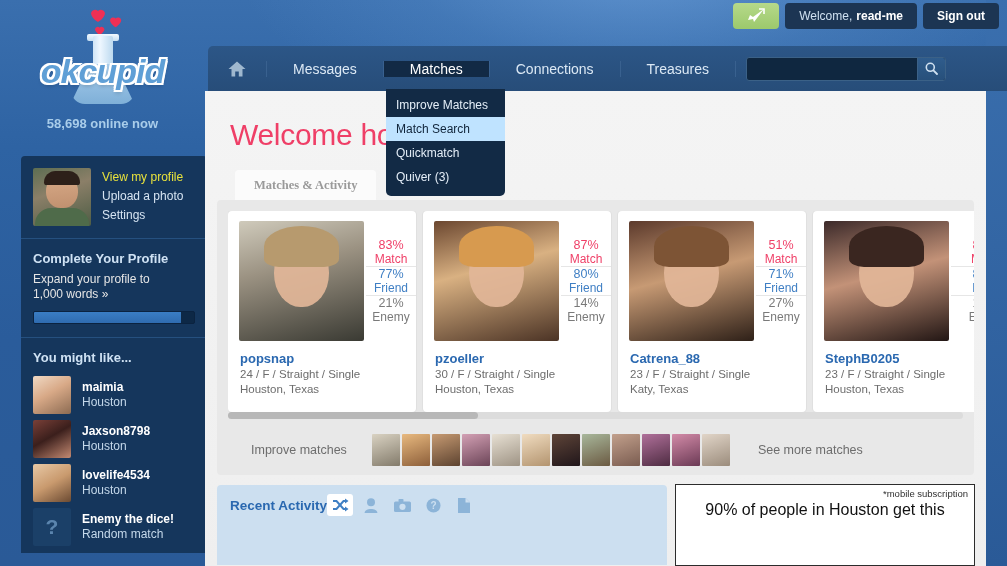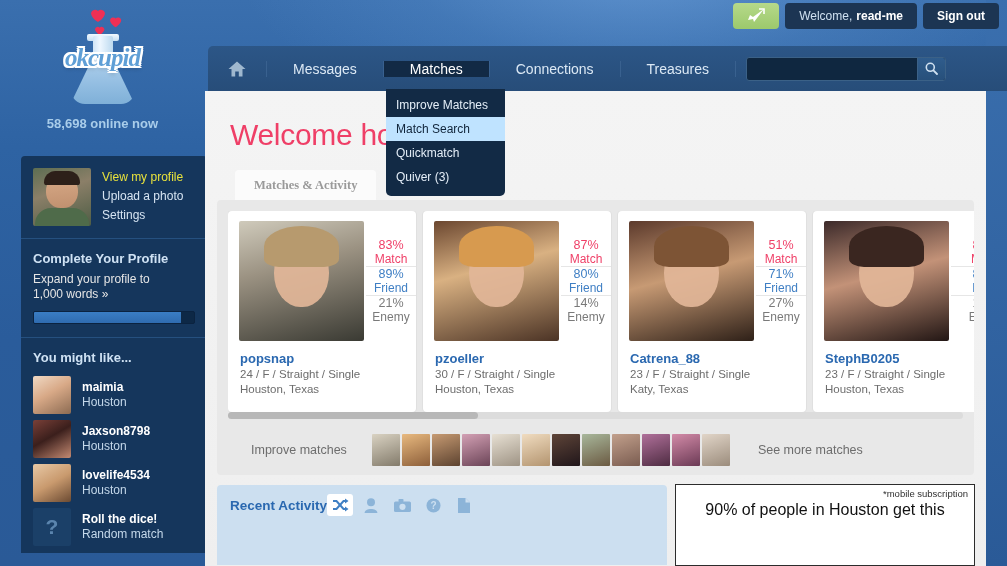--- a/index.html
+++ b/index.html
@@ -85,31 +85,30 @@
     background: linear-gradient(180deg,#f2f9ff 0%, #c6dff3 100%);
     border-radius: 2px;
   }
   .flask .bowl {
     position:absolute; left:28px; top:58px; width:64px; height:40px;
     background: linear-gradient(180deg,#a9ccea 0%, #8fbbe0 60%, #7fb0d8 100%);
     clip-path: polygon(30% 0%, 70% 0%, 100% 100%, 0% 100%);
     border-radius: 0 0 14px 14px;
   }
   .logo-text {
-    position:absolute; left:0; right:0; top:44px;
-    font-size: 25px;
+    position:absolute; left:0; right:0; top:52px;
+    font-size: 34px;
     font-weight: bold;
     font-style: italic;
     color: #5f9fd6;
     letter-spacing: -1px;
     text-shadow:
       -2px -2px 0 #fff, 2px -2px 0 #fff, -2px 2px 0 #fff, 2px 2px 0 #fff,
       0 -2px 0 #fff, 0 2px 0 #fff, -2px 0 0 #fff, 2px 0 0 #fff,
       0 3px 4px rgba(0,0,0,0.22);
-    font-family: Liberation Serif, serif;
   }
   .online-now {
     position: absolute;
     left:0; right:0; top: 116px;
     font-size: 13px;
     color: #a9cdea;
     font-weight: bold;
   }
 
   
@@ -539,21 +538,21 @@
           <div class="name">lovelife4534</div>
           <div class="city">Houston</div>
         </div>
       </div>
 
       <div class="sb-item">
         <div class="sb-thumb t4">
             <span>?</span>
           </div>
         <div class="sb-meta">
-          <div class="name">Roll the dice!</div>
+          <div class="name">Enemy the dice!</div>
           <div class="city">Random match</div>
         </div>
       </div>
 
     </div>
   </div>
 </div>
 
 <div class="content">
   <div class="welcome">Welcome home</div>
@@ -568,21 +567,21 @@
           <div class="card-photo p1">
             <div class="pface"></div>
               <div class="phair h1"></div>
           </div>
           <div class="stats">
             <div class="stat match">
               <div class="num">83%</div>
               <div class="lbl">Match</div>
             </div>
             <div class="stat friend">
-              <div class="num">89%</div>
+              <div class="num">77%</div>
               <div class="lbl">Friend</div>
             </div>
             <div class="stat enemy">
               <div class="num">21%</div>
               <div class="lbl">Enemy</div>
             </div>
           </div>
         </div>
         <div class="card-info">
           <div class="uname">popsnap</div>

